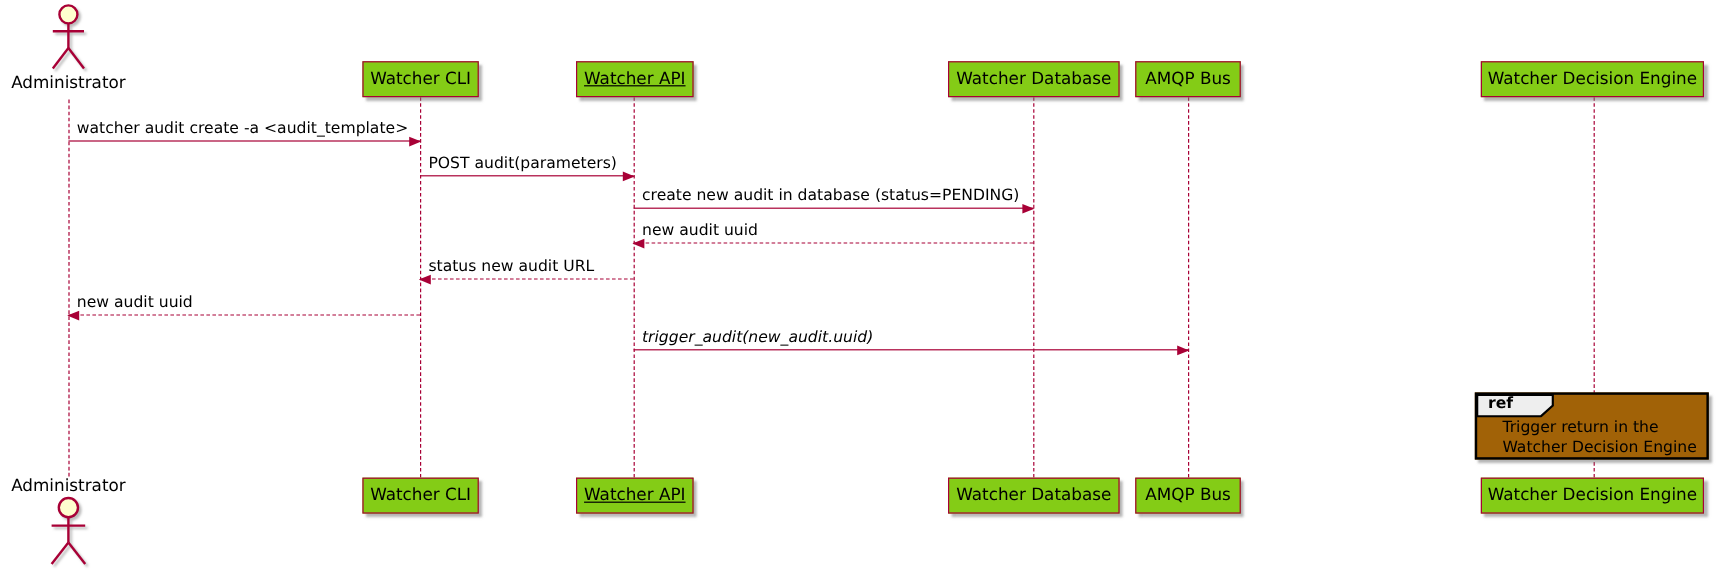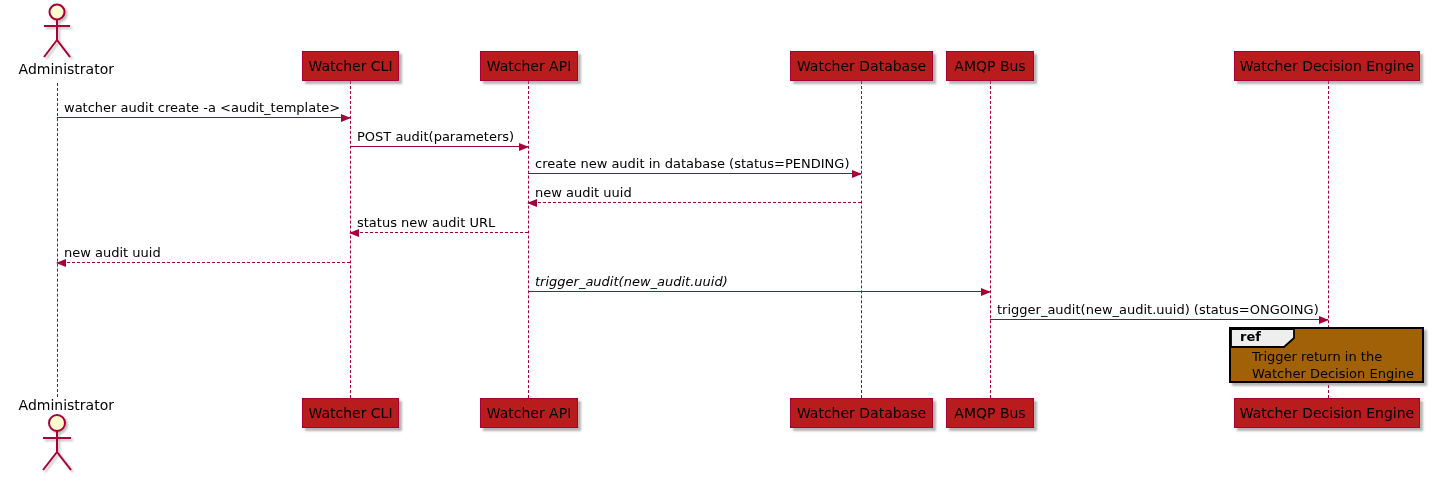--- a/index.html
+++ b/index.html
@@ -5,46 +5,46 @@
   html,body{margin:0;padding:0;background:#ffffff;}
   body{
     width:1434px;height:486px;position:relative;overflow:hidden;
     font-family:"DejaVu Sans","Liberation Sans",sans-serif;color:#000;
   }
   .diagram{position:absolute;inset:0;}
 
   
   .pbox{
     position:absolute;height:30px;box-sizing:border-box;
-    background:#b91c1c;border:1.5px solid #A80036;
+    background:#84cc16;border:1.5px solid #A80036;
     box-shadow:3px 3px 2px rgba(120,120,120,0.55);
     display:flex;align-items:center;justify-content:center;
     font-size:14px;z-index:2;white-space:nowrap;
   }
   .row-top .pbox{top:51px;}
   .row-bottom .pbox{top:398px;}
   .pb-cli{left:302px;width:97px;}
-  .pb-api{left:480px;width:98px;}
+  .pb-api{left:480px;width:98px;text-decoration:underline;}
   .pb-db{left:790px;width:143px;}
   .pb-amqp{left:946px;width:88px;}
   .pb-wde{left:1234px;width:186px;}
 
   
   .lifeline{position:absolute;width:0;border-left:1px dashed #A80036;top:81px;height:317px;z-index:0;}
   .ll-admin{left:57px;top:83px;height:314px;}
   .ll-cli{left:350px;}
   .ll-api{left:528px;}
   .ll-db{left:861px;}
   .ll-amqp{left:990px;}
   .ll-wde{left:1328px;}
 
   
   .actor{position:absolute;width:114px;left:0;text-align:center;z-index:2;}
   .actor svg{display:block;margin:0 auto;filter:drop-shadow(2px 2px 1px rgba(120,120,120,0.5));}
-  .actor .aname{font-size:14px;white-space:nowrap;text-align:right;}
+  .actor .aname{font-size:14px;white-space:nowrap;}
   .actor-top{top:3px;}
   .actor-bottom{top:397px;}
 
   
   .msg{position:absolute;height:17px;z-index:2;text-align:center;}
   .msg .line{position:absolute;left:0;right:0;bottom:0;height:0;border-top:1.5px solid #A80036;}
   .msg.dashed .line{border-top:1px dashed #A80036;}
   .msg .label{position:absolute;bottom:3px;left:7px;font-size:13px;white-space:nowrap;}
   .msg .ah{position:absolute;bottom:-3.5px;width:0;height:0;
     border-top:4px solid transparent;border-bottom:4px solid transparent;}
@@ -149,25 +149,20 @@
   <div class="msg m6 dashed left">
     <div class="label">new audit uuid</div>
     <div class="line"></div>
     <div class="ah"></div>
   </div>
   <div class="msg m7 solid right">
     <div class="label">trigger_audit(new_audit.uuid)</div>
     <div class="line"></div>
     <div class="ah"></div>
   </div>
-  <div class="msg m8 solid right">
-    <div class="label">trigger_audit(new_audit.uuid) (status=ONGOING)</div>
-    <div class="line"></div>
-    <div class="ah"></div>
-  </div>
 
   <div class="ref">
     <div class="ref-head">
       <svg width="70" height="20" viewBox="0 0 70 20">
         <path d="M1,1 H64 V10 L54,19 H1 Z" fill="#EEEEEE" stroke="#000000" stroke-width="1.8"></path>
       </svg>
       <span class="kw">ref</span>
     </div>
     <div class="ref-body">
       <div>Trigger return in the</div>

